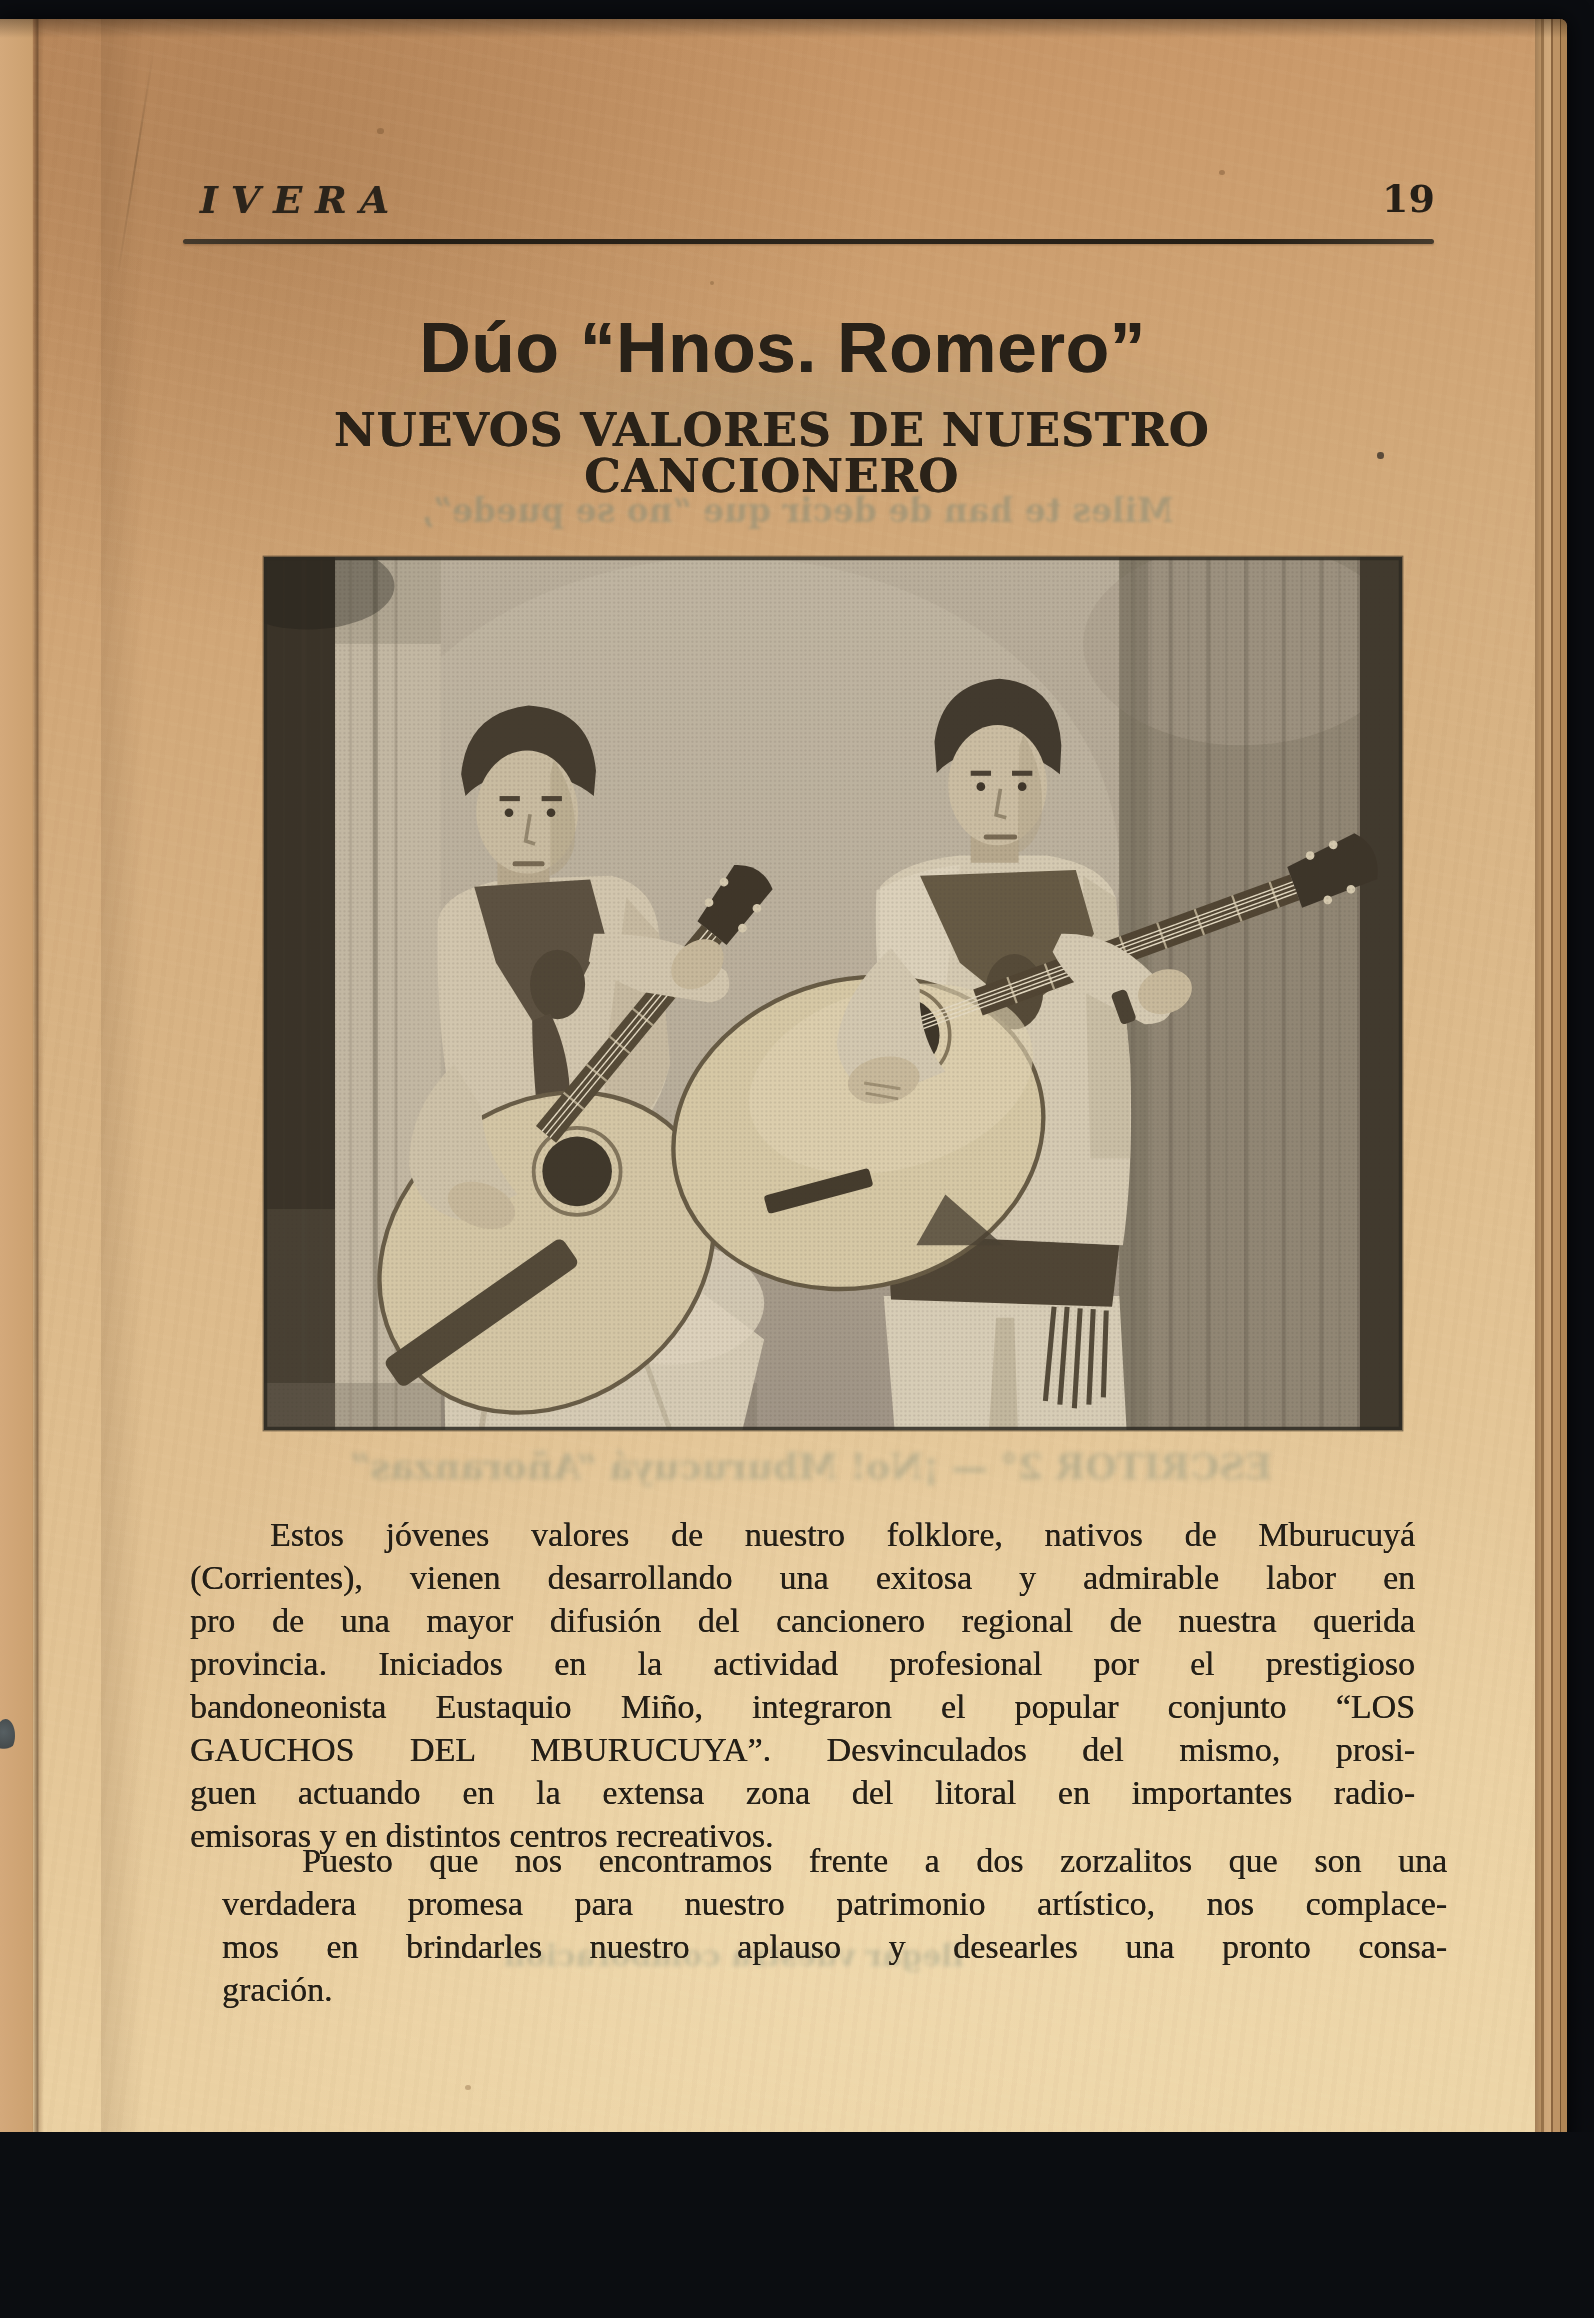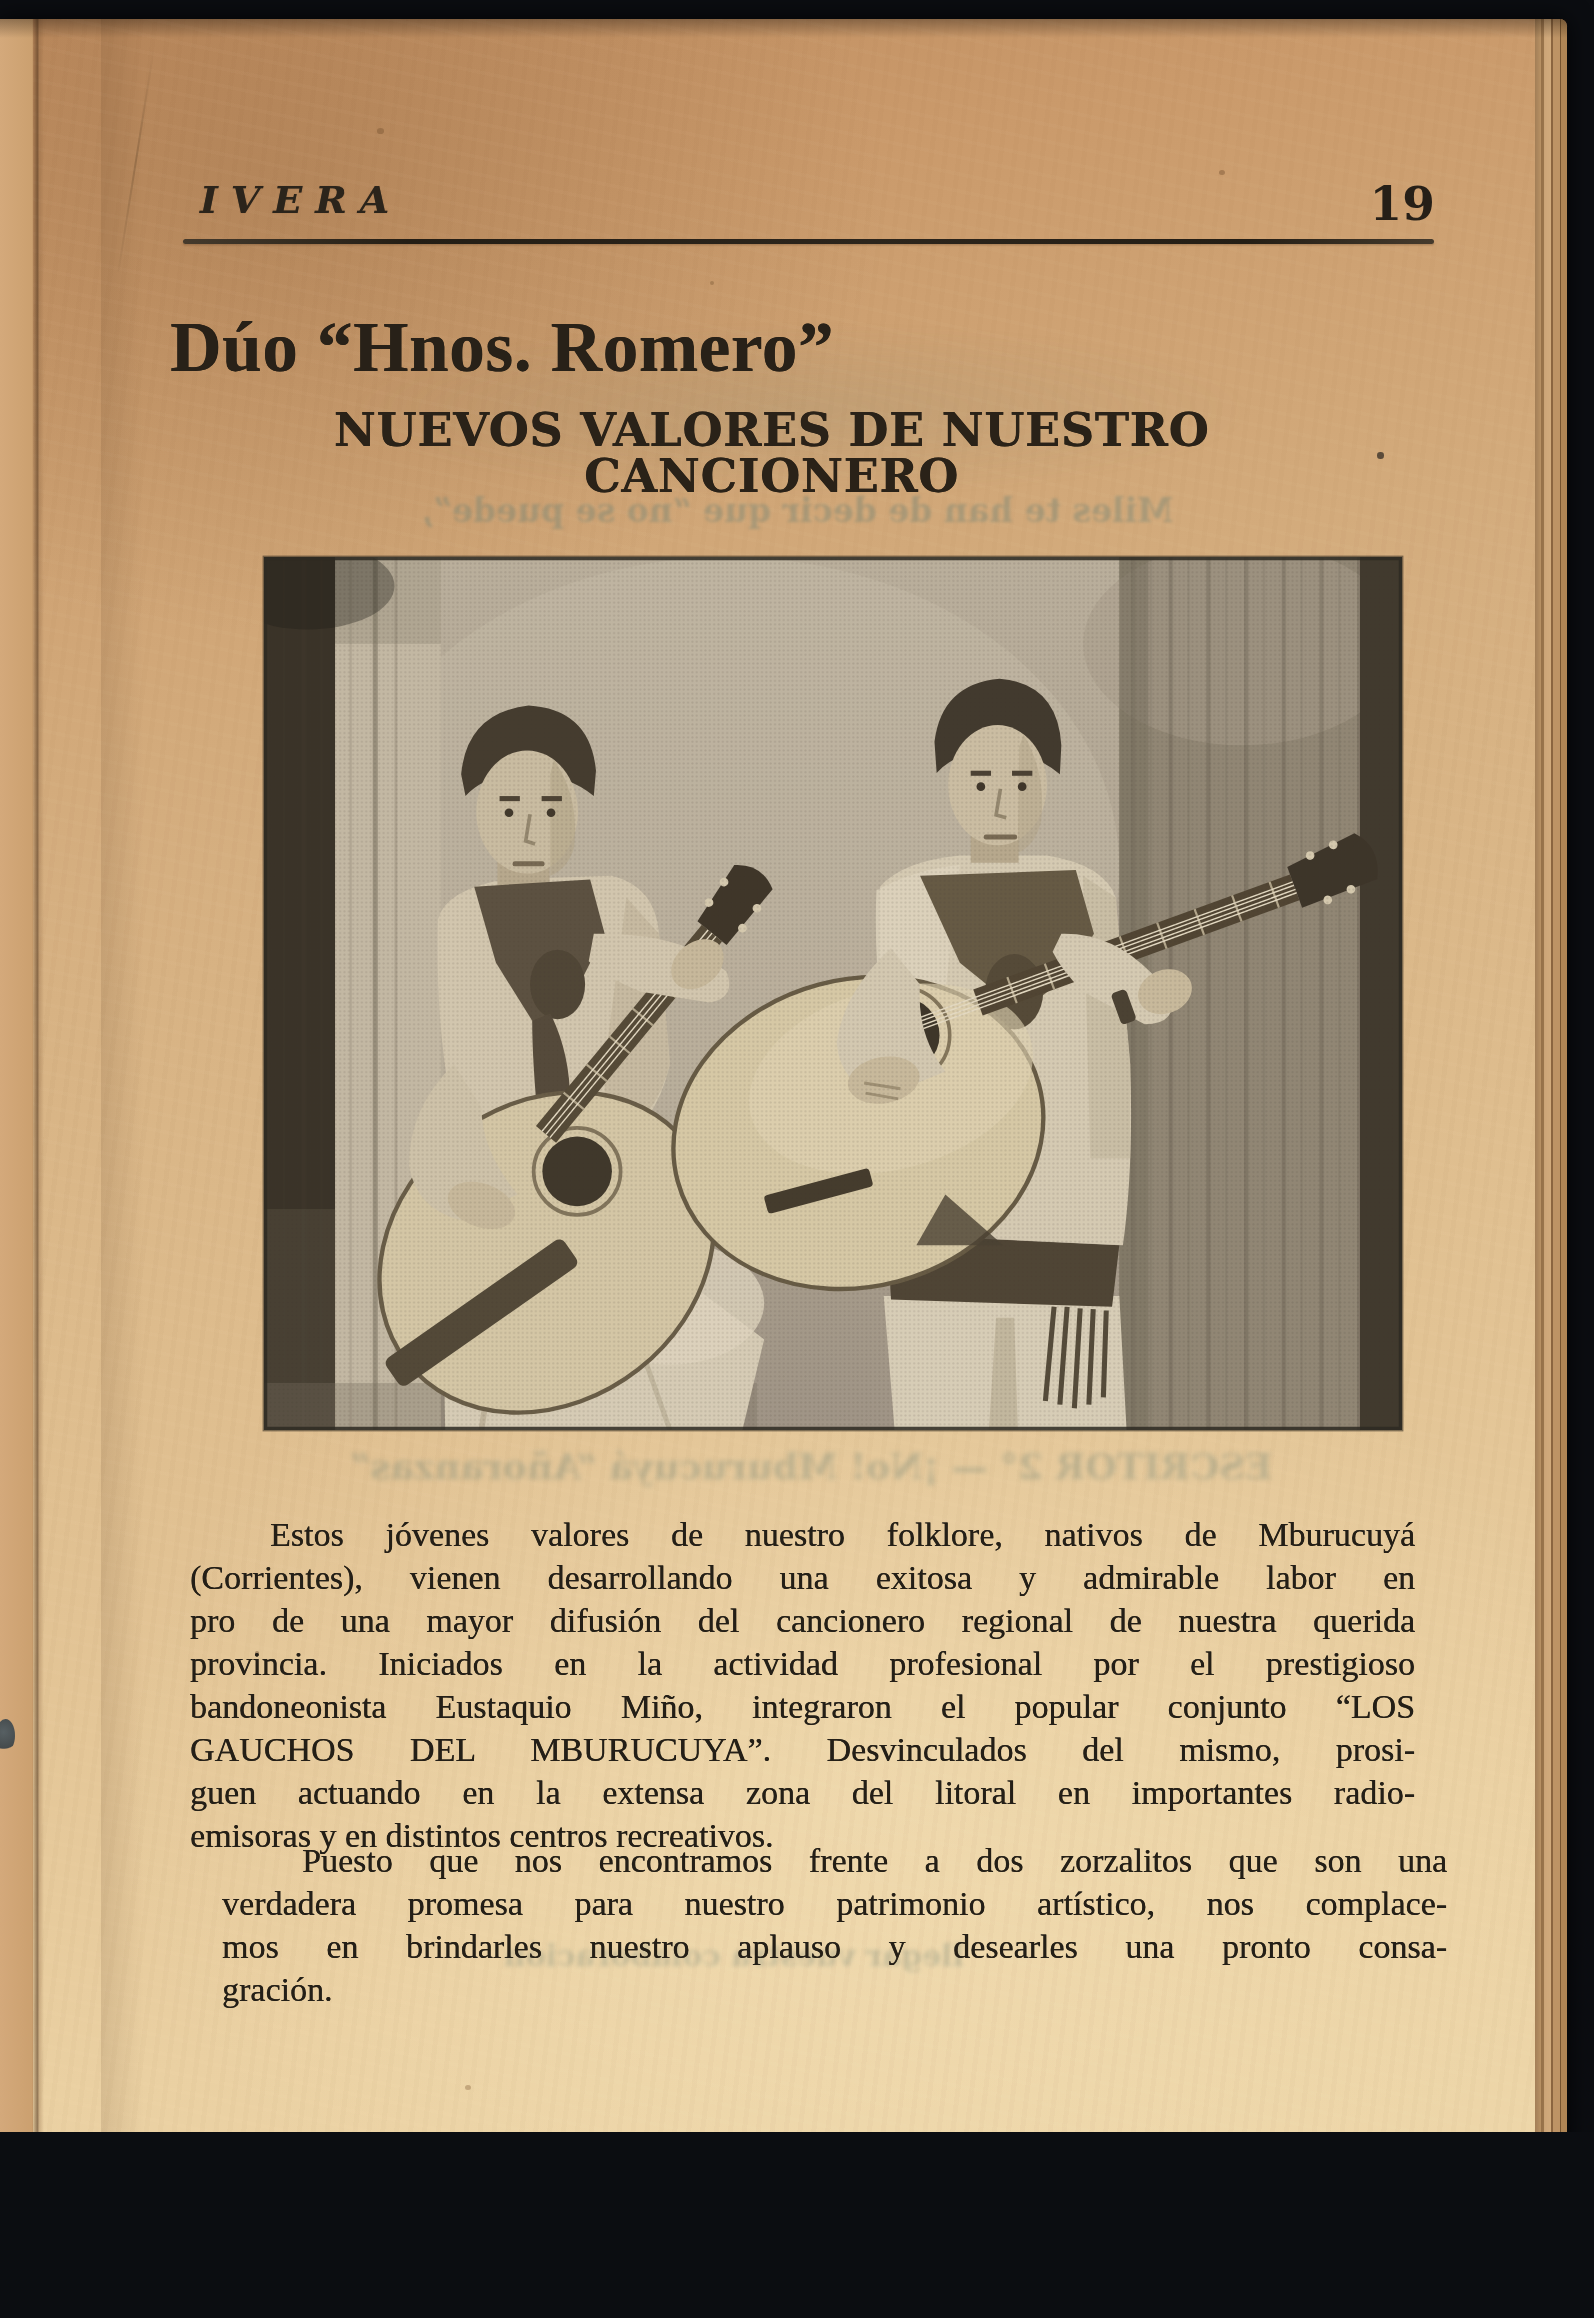--- a/index.html
+++ b/index.html
@@ -32,28 +32,28 @@
   .scratch{position:absolute;left:135px;top:29px;width:2.2px;height:225px;
         background:linear-gradient(180deg,rgba(110,80,50,.0),rgba(110,80,50,.4),rgba(110,80,50,.05));
         transform:rotate(9deg);}
   .ink-mark{position:absolute;left:-4.3px;top:1700px;width:19px;height:33px;border-radius:50%;
         background:radial-gradient(circle at 40% 40%, #41535f, #2c3a44 70%, transparent 75%);opacity:.85;}
   .speck{position:absolute;border-radius:50%;}
   
   .masthead{position:absolute;left:200px;top:158px;font-size:38px;font-weight:bold;font-style:italic;
         letter-spacing:13px;color:#2b241b;font-family:"DejaVu Serif","Liberation Serif",serif;
         text-shadow:0 0 0.7px rgba(43,36,27,.6);}
-  .pageno{position:absolute;left:1355px;top:157px;width:80px;text-align:right;font-size:47px;
+  .pageno{position:absolute;left:1355px;top:157px;width:80px;text-align:right;font-size:38px;
         font-weight:bold;color:#261f17;font-family:"DejaVu Serif","Liberation Serif",serif;}
   .rule{position:absolute;left:183px;top:220px;width:1251px;height:5px;border-radius:2.9px;
         background:linear-gradient(90deg,#453a2c,#241e15 18%,#2c251c 55%,#241e15 85%,#453a2c);
         box-shadow:0 1.4px 1.4px rgba(80,50,25,.25);}
-  .title{position:absolute;left:170px;top:293px;width:1225px;
+  .title{position:absolute;left:170px;top:293px;width:1225px;text-align:center;
         font-size:71px;line-height:1;font-weight:bold;color:#282118;letter-spacing:0.7px;
-        font-family:Liberation Serif, serif;text-shadow:0.4px 0 0 #282118;}
+        font-family:Liberation Sans, sans-serif;text-shadow:0.4px 0 0 #282118;}
   .subtitle{position:absolute;left:159px;top:388px;width:1225px;text-align:center;
         font-size:46px;line-height:1;font-weight:bold;color:#2a2218;letter-spacing:0.7px;
         font-family:"DejaVu Serif","Liberation Serif",serif;text-shadow:0.4px 0 0 #2a2218;}
   .subtitle-speck{position:absolute;left:1377px;top:433px;width:6.5px;height:6.5px;border-radius:50%;background:#3d352a;opacity:.8;}
   
   .ghost{position:absolute;color:#6e8173;font-weight:bold;transform:scaleX(-1);
         filter:blur(1.8px);font-family:"DejaVu Serif","Liberation Serif",serif;}
   .ghost-photo{left:185px;top:472px;width:1225px;text-align:center;font-size:33px;opacity:.40;}
   .ghost-para{left:217px;top:1426px;width:1188px;text-align:center;font-size:36px;opacity:.34;filter:blur(2.5px);}
   .ghost-end{left:312px;top:1919px;width:652px;text-align:left;font-size:30px;opacity:.30;filter:blur(2.2px);}

